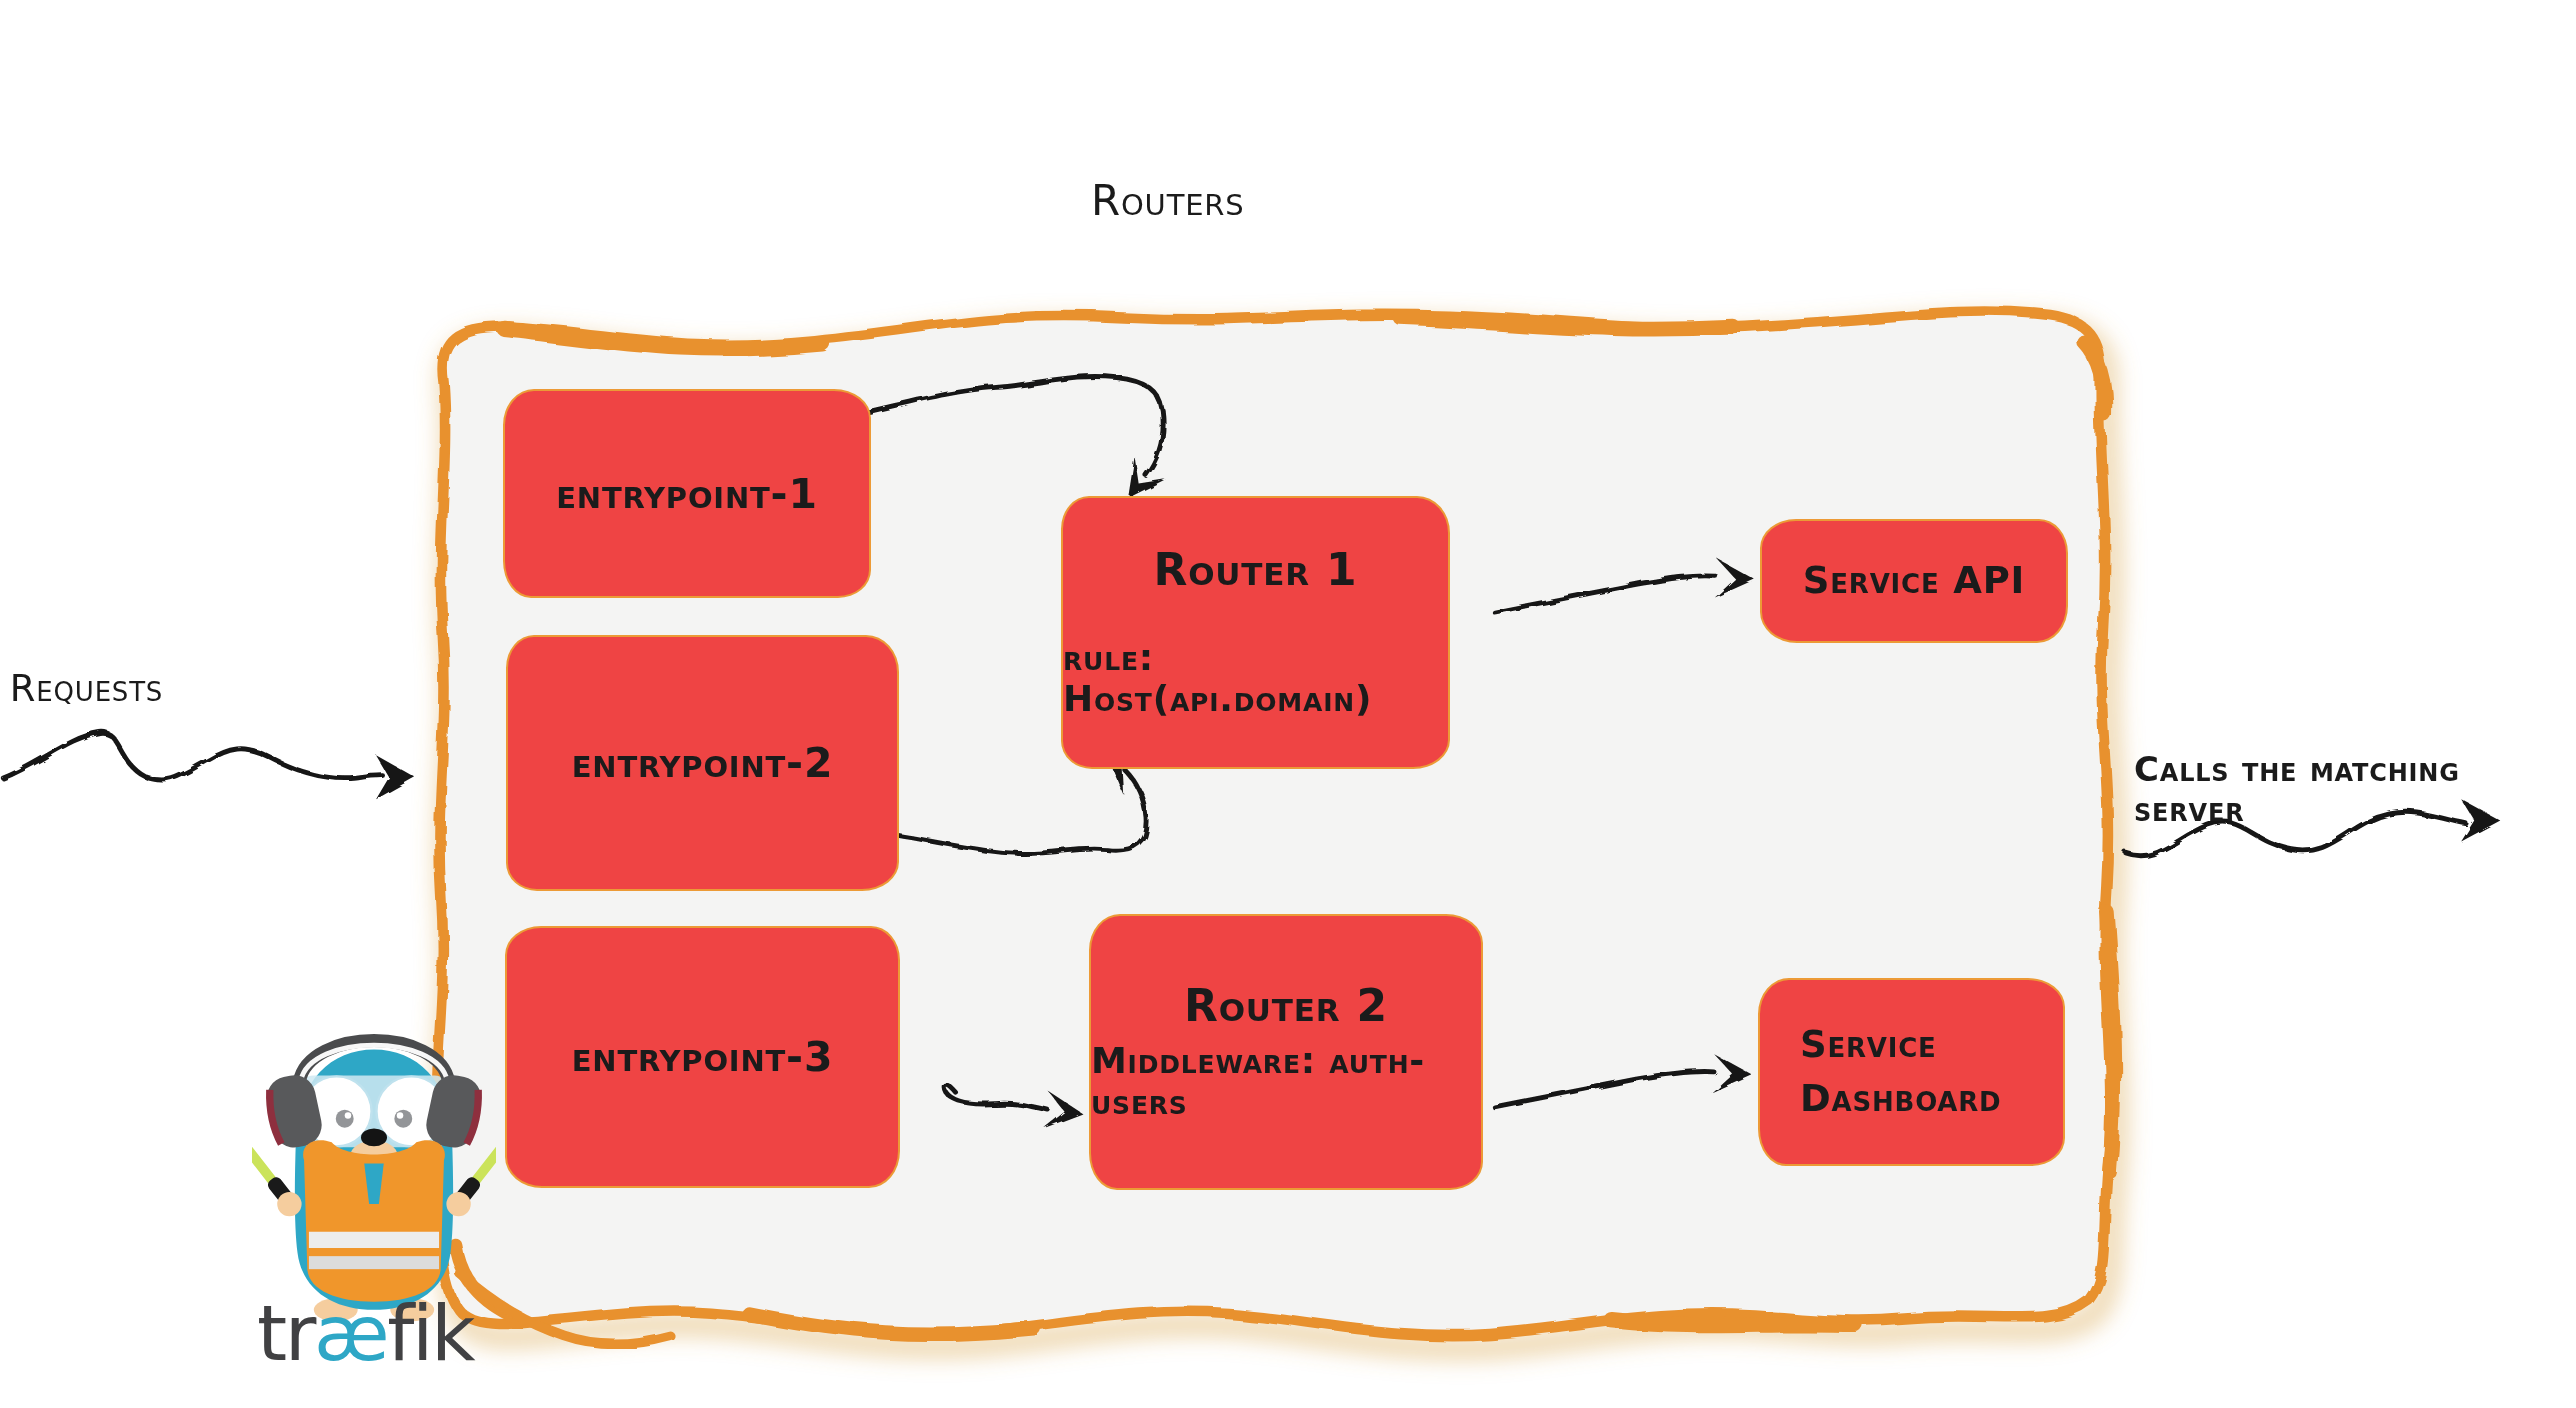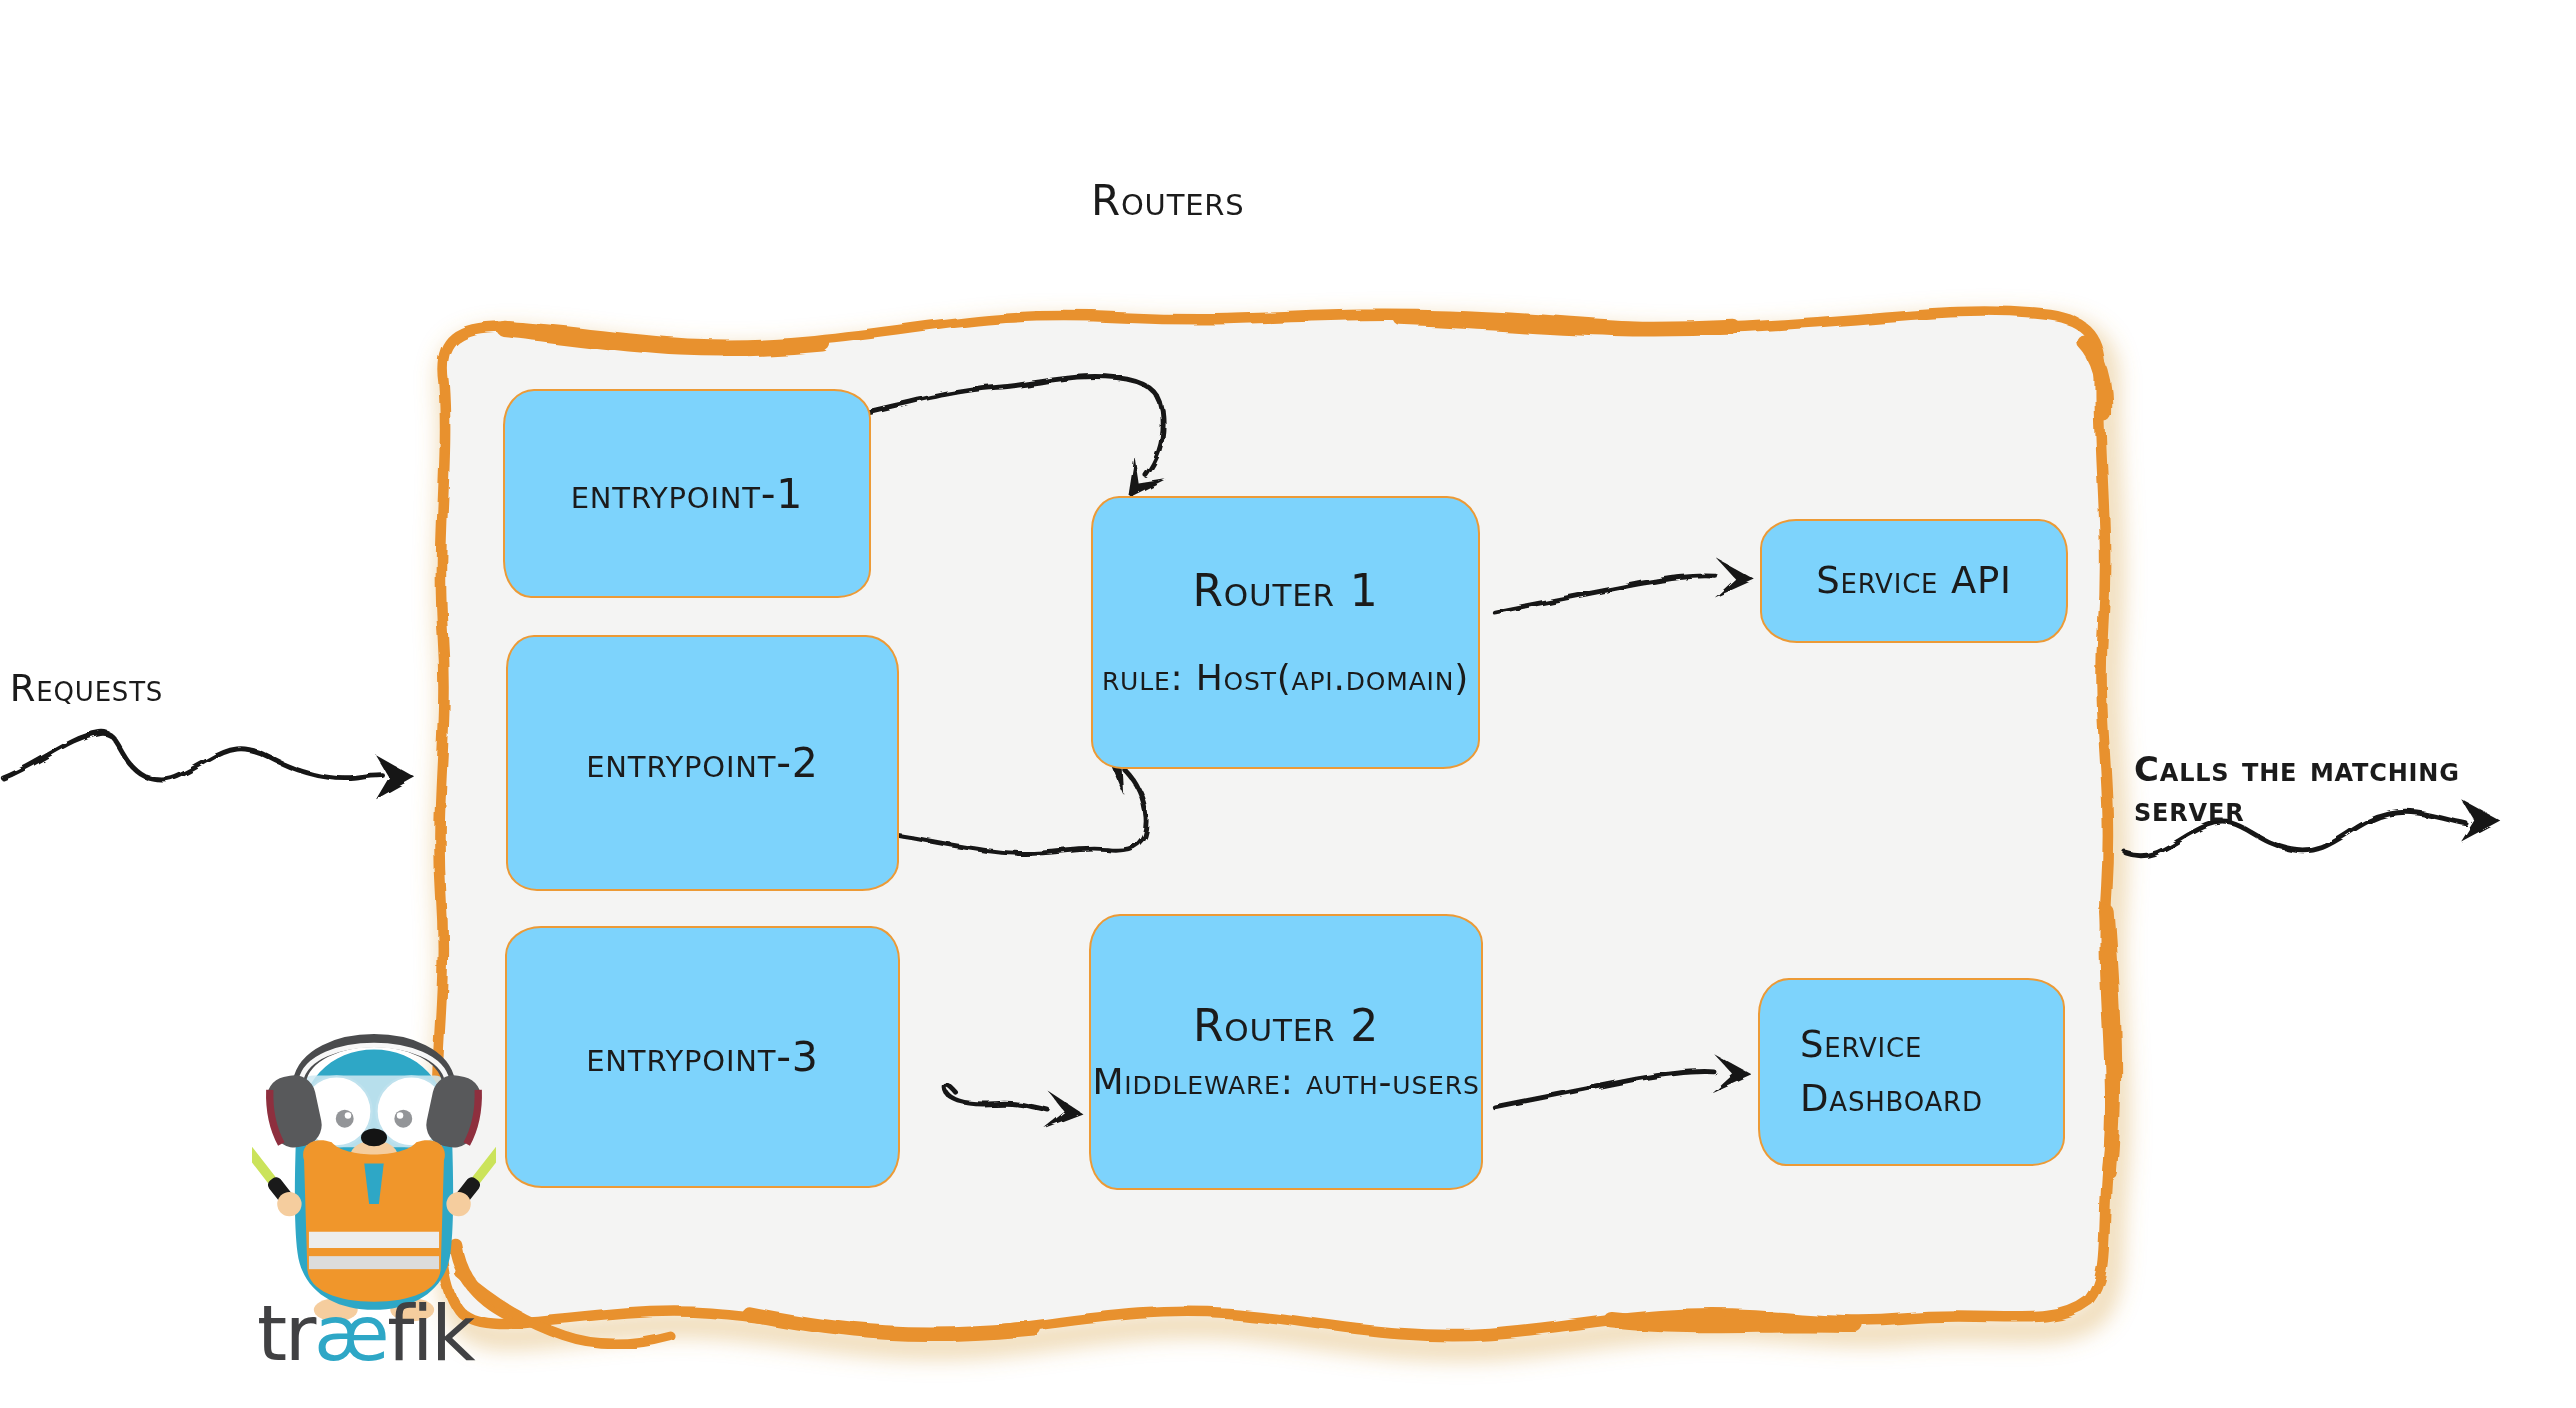--- a/index.html
+++ b/index.html
@@ -1,21 +1,21 @@
 <!DOCTYPE html>
 <html style="font-size:13px"><head>
 <meta charset="utf-8">
 <style>
   html,body{margin:0;padding:0;background:#ffffff;}
   body{width:2576px;height:1408px;position:relative;overflow:hidden;
        font-family:"DejaVu Sans","Liberation Sans",sans-serif;color:#1b1b1b;}
   svg.stage{position:absolute;left:0;top:0;z-index:1;}
-  .node{position:absolute;z-index:2;background:#7dd3fc;border:2.4px solid #ec9a36;
+  .node{position:absolute;z-index:2;background:#ef4444;border:2.4px solid #ec9a36;
         display:flex;flex-direction:column;align-items:center;justify-content:center;
-        font-variant:small-caps;letter-spacing:0.8px;}
+        font-variant:small-caps;letter-spacing:0.8px;font-weight:bold;}
   .wob-a{border-radius:31px 37px 33px 28px / 36px 29px 28px 37px;}
   .wob-b{border-radius:28px 33px 37px 31px / 33px 37px 29px 28px;}
   .wob-c{border-radius:36px 29px 31px 37px / 29px 34px 37px 31px;}
   .ep-label{font-size:41px;}
   .router-title{font-size:44px;line-height:1.1;}
   .r1-rule{font-size:36px;margin-top:42px;}
   .r2-ruleline{margin-top:16.3px;font-size:31px;}
   .r2-rulelabel{font-size:37px;margin-right:8.1px;}
   .r2-mw{font-size:36px;margin-top:9.8px;}
   .svc{font-size:37px;line-height:1.45;}
@@ -104,21 +104,21 @@
 <div class="node wob-a ep-label" style="left:503px;top:389px;width:364px;height:205px;">
   <span>entrypoint-1</span>
 </div>
 <div class="node wob-b ep-label" style="left:506px;top:635px;width:389px;height:252px;">
   <span>entrypoint-2</span>
 </div>
 <div class="node wob-c ep-label" style="left:505px;top:926px;width:391px;height:258px;">
   <span>entrypoint-3</span>
 </div>
 
-<div class="node wob-b" style="left:1091px;top:496px;width:385px;height:269px;text-align:right;">
+<div class="node wob-b" style="left:1061px;top:496px;width:385px;height:269px;">
   <span class="router-title">Router 1</span>
   <span class="r1-rule">rule: Host(api.domain)</span>
 </div>
 
 <div class="node wob-a" style="left:1089px;top:914px;width:390px;height:272px;">
   <span class="router-title">Router 2</span>
   <span class="r2-mw">Middleware: auth-users</span>
 </div>
 
 <div class="node wob-c svc" style="left:1760px;top:519px;width:304px;height:120px;">

